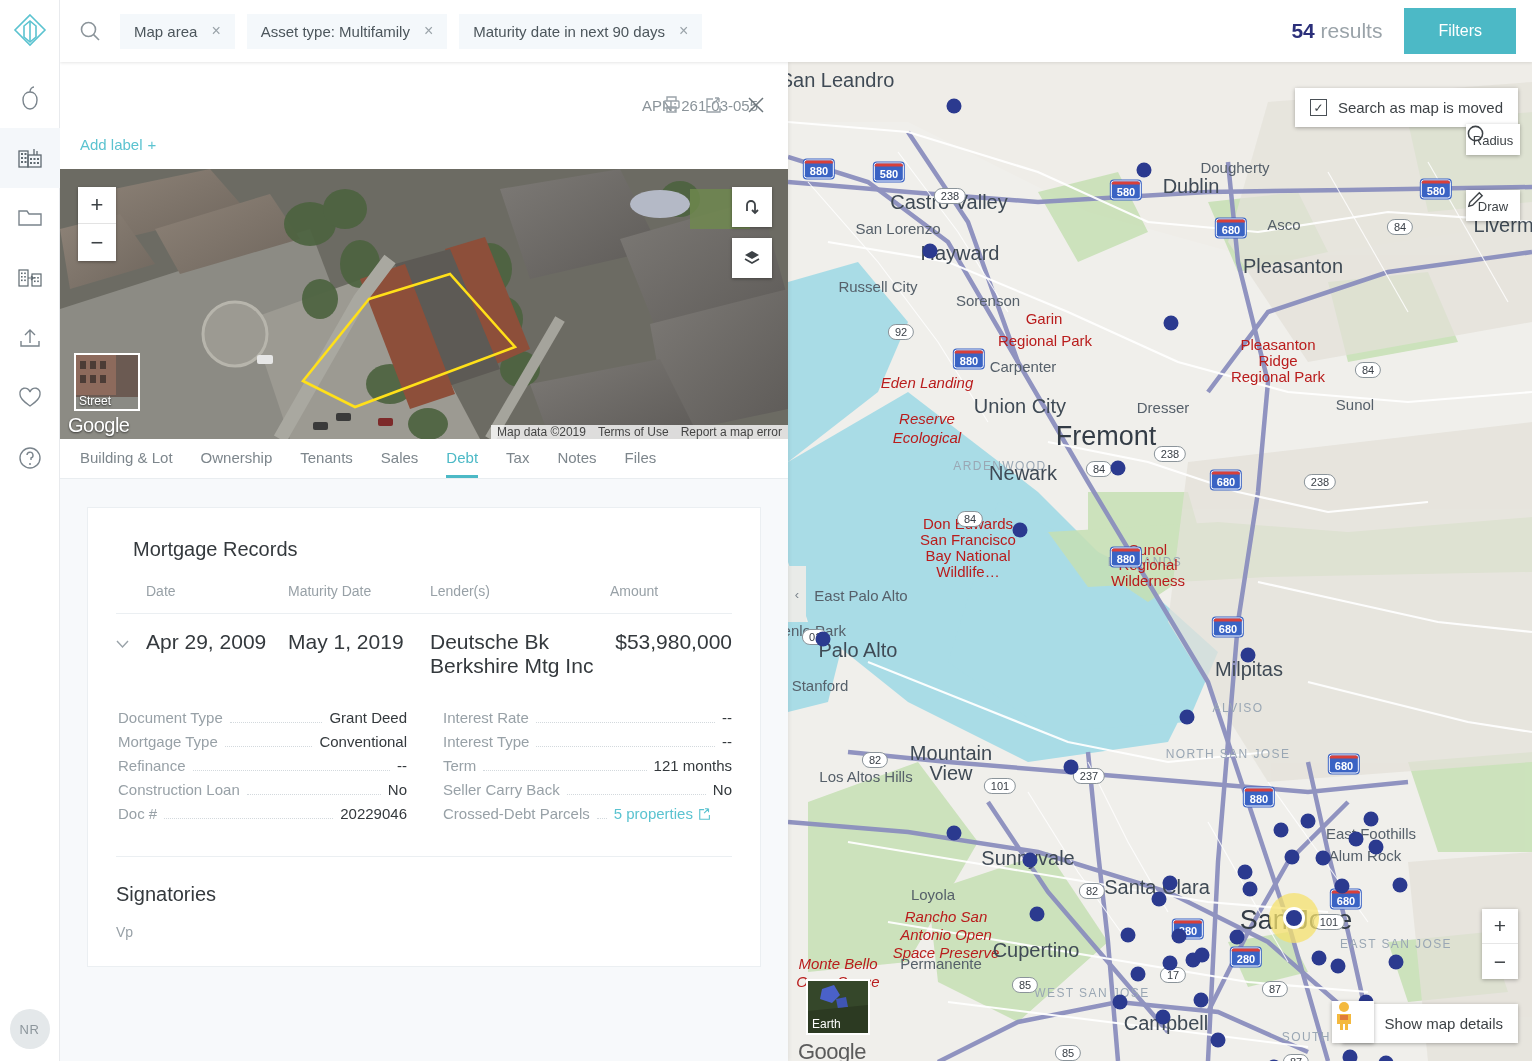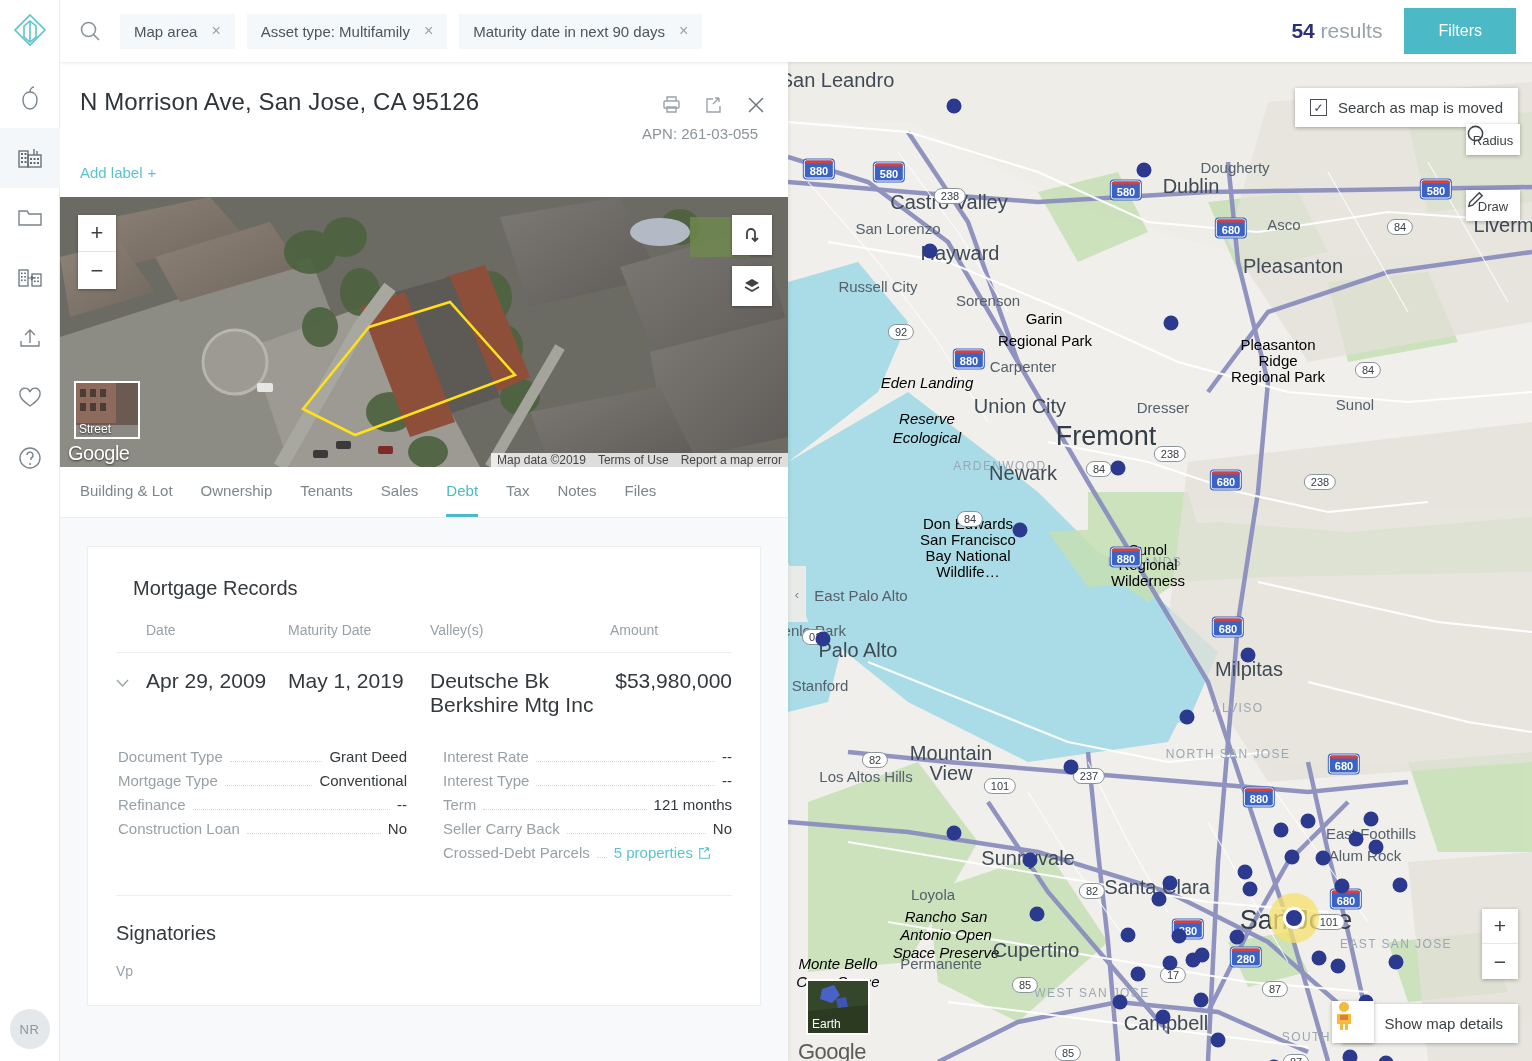--- a/index.html
+++ b/index.html
@@ -106,21 +106,21 @@
   .gwm { position: absolute; left: 8px; bottom: 2px; color: #fff; font-size: 20px;
          letter-spacing: -.5px; text-shadow: 0 1px 2px rgba(0,0,0,.6); font-family:"Liberation Sans",sans-serif;}
   .attrib {
     position: absolute; right: 0; bottom: 0; background: rgba(255,255,255,.78);
     font-size: 12px; color: #444; padding: 0 6px; display: flex; gap: 12px;
   }
 
   
   .tabs {
     background: #fff; display: flex; gap: 28px; padding: 0 20px;
-    border-bottom: 1px solid #e9edf0; height: 51px; align-items: stretch;
+    border-bottom: 1px solid #e9edf0; height: 40px; align-items: stretch;
   }
   .tab {
     font-size: 15px; color: #7d868c; display: flex; align-items: center;
     cursor: pointer; border-bottom: 3px solid transparent; padding-bottom: 0;
   }
   .tab.active { color: #4cb9c6; border-bottom-color: #4cb9c6; }
 
   
   .cardwrap { padding: 28px 27px 0 27px; }
   .card { background: #fff; border: 1px solid #ebeff2; padding: 20px 28px 26px 28px; }
@@ -159,21 +159,21 @@
     position: absolute; top: 62px; left: 728px; width: 744px; height: 999px;
     background: #f0efeb; overflow: hidden;
   }
   .map svg { position: absolute; inset: 0; }
   .map-label {
     position: absolute; font-size: 15px; color: #56606a; white-space: nowrap;
     transform: translate(-50%,-50%); pointer-events: none;
   }
   .map-label.city-lg { font-size: 20px; color: #3f4a55; }
   .map-label.city-xl { font-size: 27px; color: #333c46; }
-  .map-label.park { color: #000000; font-style: normal; text-align: center; }
+  .map-label.park { color: #b91c1c; font-style: normal; text-align: center; }
   .map-label.park.it { font-style: italic; }
   .map-label.hood { font-size: 12px; color: #9aa7b4; letter-spacing: 1.4px; }
   .pin {
     position: absolute; width: 15px; height: 15px; border-radius: 50%;
     background: #2b3a8f; transform: translate(-50%,-50%);
     cursor: pointer;
   }
   .pin.sel { width: 22px; height: 22px; border: 3px solid #fff; box-shadow: 0 0 0 14px rgba(245,226,110,.75); }
   .shield {
     position: absolute; transform: translate(-50%,-50%);
@@ -350,21 +350,20 @@
       <div class="results">
         <b>54</b>
         <span>results</span>
       </div>
       <button class="filters-btn">Filters</button>
     </div>
 
     <div class="panel">
 
       <div class="panel-head">
-        <div class="panel-title">N Morrison Ave, San Jose, CA 95126</div>
         <div class="panel-apn">APN: 261-03-055</div>
         <div class="add-label">
           <span>Add label</span>
           <span>+</span>
         </div>
         <div class="head-actions">
           <span>
             <svg width="21" height="21" viewBox="0 0 21 21">
               <g fill="none" stroke="#9aa3a9" stroke-width="1.4">
                 <path d="M6 7V3h9v4"></path>
@@ -517,21 +516,21 @@
       <div class="cardwrap">
         <div class="card">
           <h2 class="card-title">Mortgage Records</h2>
 
           <table class="mort">
             <thead>
               <tr>
                 <th class="col-chev"></th>
                 <th class="col-date">Date</th>
                 <th class="col-mat">Maturity Date</th>
-                <th class="col-lender">Valley(s)</th>
+                <th class="col-lender">Lender(s)</th>
                 <th class="ta-right">Amount</th>
               </tr>
             </thead>
             <tbody>
               <tr>
                 <td class="chev">
                   <svg width="13" height="9" viewBox="0 0 13 9">
                       <path d="M1 1l5.5 6L12 1" fill="none" stroke="#9aa3a9" stroke-width="1.4"></path>
                     </svg>
                 </td>
@@ -561,20 +560,25 @@
               </div>
               <div class="dl-row">
                 <span class="dl-key">Refinance</span>
                 <span class="dl-dots"></span>
                 <span class="dl-val">--</span>
               </div>
               <div class="dl-row">
                 <span class="dl-key">Construction Loan</span>
                 <span class="dl-dots"></span>
                 <span class="dl-val">No</span>
+              </div>
+              <div class="dl-row">
+                <span class="dl-key">Doc #</span>
+                <span class="dl-dots"></span>
+                <span class="dl-val">20229046</span>
               </div>
             </div>
 
             <div>
               <div class="dl-row">
                 <span class="dl-key">Interest Rate</span>
                 <span class="dl-dots"></span>
                 <span class="dl-val">--</span>
               </div>
               <div class="dl-row">

